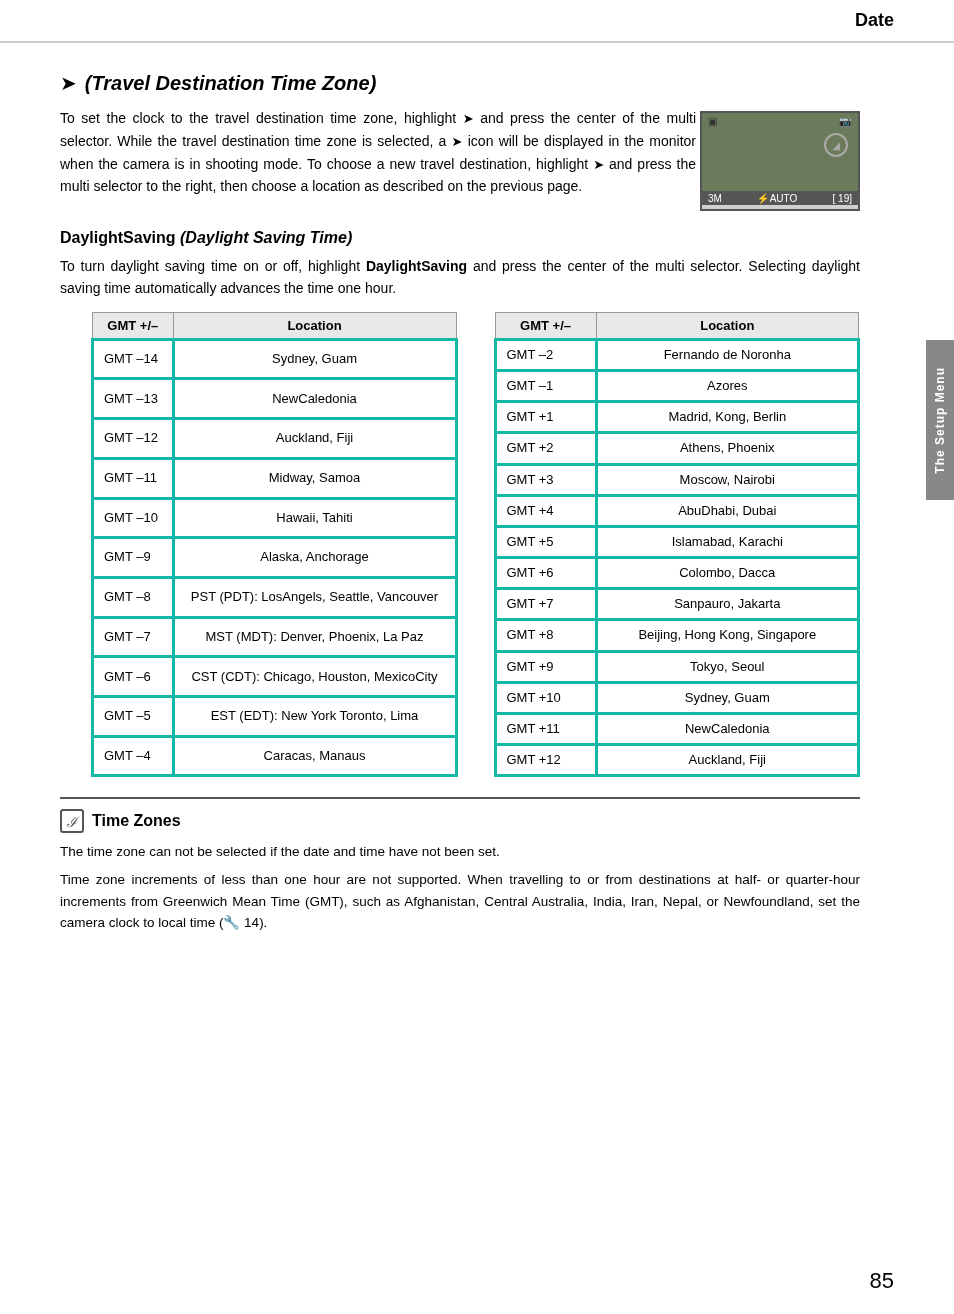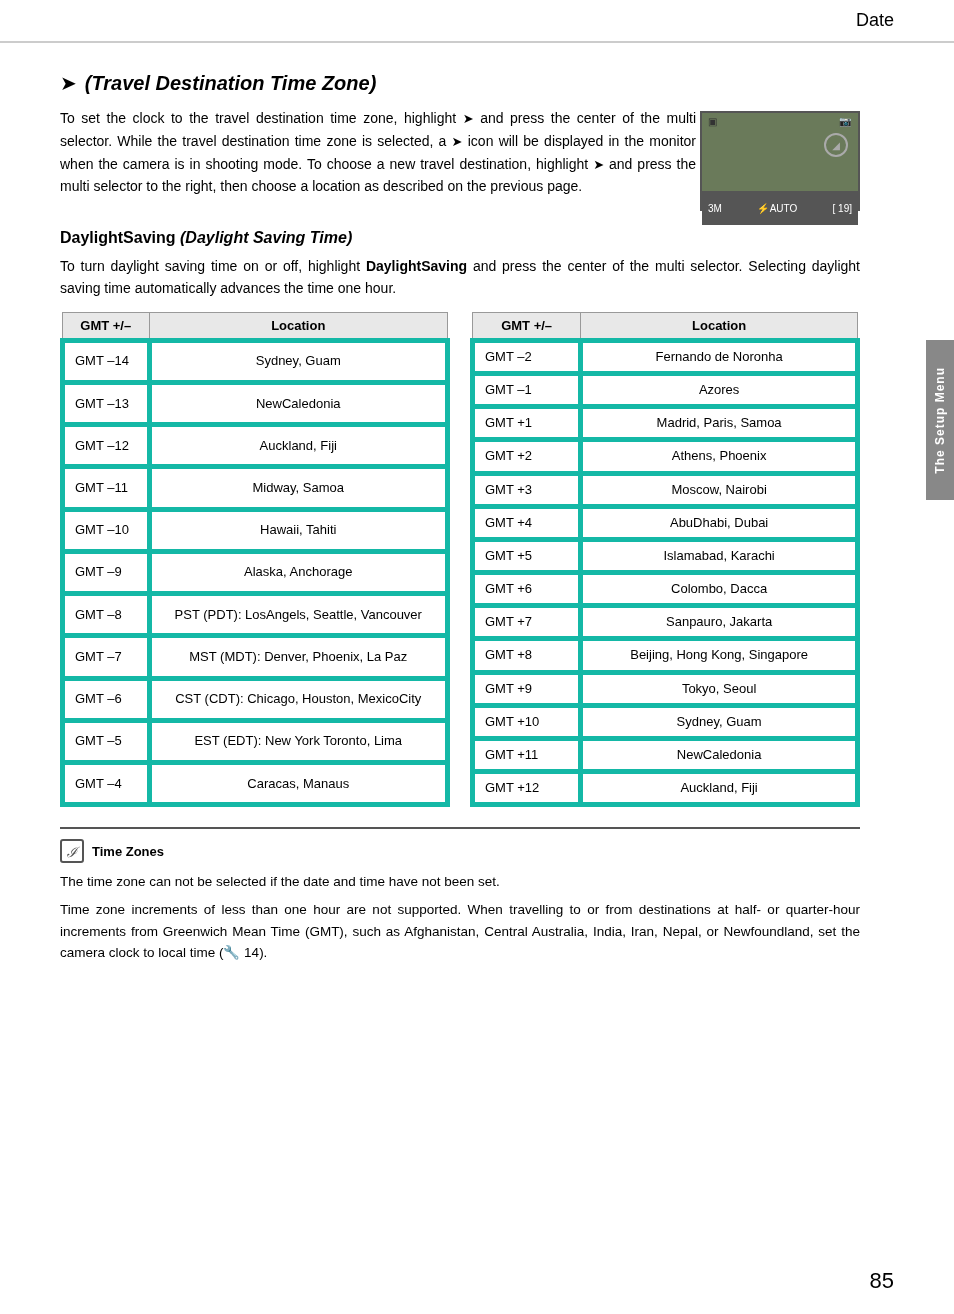--- a/index.html
+++ b/index.html
@@ -17,21 +17,21 @@
     .top-header {
       display: flex;
       justify-content: flex-end;
       align-items: center;
       padding: 10px 60px 10px 60px;
       border-bottom: 2px solid #ccc;
       margin-bottom: 0;
     }
     .top-header-title {
       font-size: 18px;
-      font-weight: normal;
+      font-weight: bold;
     }
 
     
     .right-tab {
       position: absolute;
       right: 0;
       top: 340px;
       width: 28px;
       height: 160px;
       background: #888;
@@ -116,21 +116,21 @@
       height: 24px;
       border: 2px solid #aaa;
       border-radius: 50%;
       background: transparent;
       display: flex;
       align-items: center;
       justify-content: center;
     }
     .camera-display-bottom {
       background: #555;
-      height: 34px;
+      height: 14px;
       display: flex;
       align-items: center;
       justify-content: space-between;
       padding: 0 6px;
       color: #fff;
       font-size: 10px;
     }
 
     
     .daylight-section {
@@ -158,38 +158,39 @@
 
     .supports-text {
       margin-top: 14px;
       margin-bottom: 10px;
       line-height: 1.6;
     }
 
     
     .tables-container {
       display: flex;
-      gap: 4px;
+      gap: 12px;
       margin-bottom: 20px;
+      margin-left: 31px;
     }
 
     .gmt-table {
       border-collapse: collapse;
       flex: 1;
     }
     .gmt-table th {
       background: #e8e8e8;
       border: 1px solid #999;
       padding: 5px 10px;
       font-weight: bold;
       font-size: 13px;
       text-align: center;
     }
     .gmt-table td {
-      border: 5px solid #14b8a6;
+      border: 3px solid #14b8a6;
       padding: 5px 10px;
       font-size: 13px;
       text-align: center;
       line-height: 1.4;
     }
     .gmt-table td:first-child {
       text-align: left;
       white-space: nowrap;
     }
 
@@ -216,21 +217,21 @@
       display: flex;
       align-items: center;
       justify-content: center;
       margin-right: 8px;
       font-style: italic;
       font-size: 14px;
       color: #555;
     }
     .note-title {
       font-weight: bold;
-      font-size: 13px;
+      font-size: 16px;
     }
     .note-text {
       line-height: 1.6;
       text-align: justify;
       font-size: 13.5px;
     }
     .note-text p {
       margin-bottom: 6px;
     }
 
@@ -386,21 +387,21 @@
           <tr>
             <td>GMT –2</td>
             <td>Fernando de Noronha</td>
           </tr>
           <tr>
             <td>GMT –1</td>
             <td>Azores</td>
           </tr>
           <tr>
             <td>GMT +1</td>
-            <td>Madrid, Paris, Samoa</td>
+            <td>Madrid, Kong, Berlin</td>
           </tr>
           <tr>
             <td>GMT +2</td>
             <td>Athens, Phoenix</td>
           </tr>
           <tr>
             <td>GMT +3</td>
             <td>Moscow, Nairobi</td>
           </tr>
           <tr>

